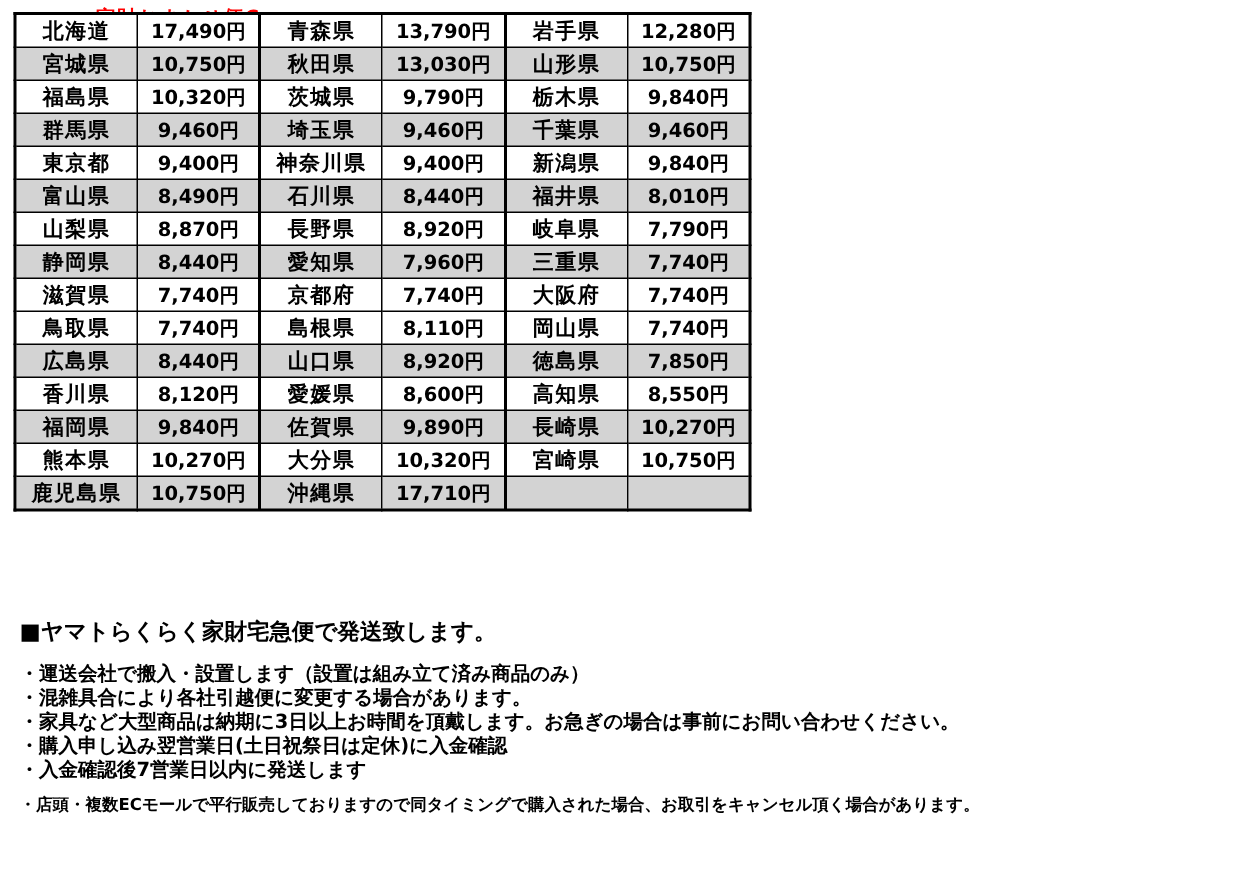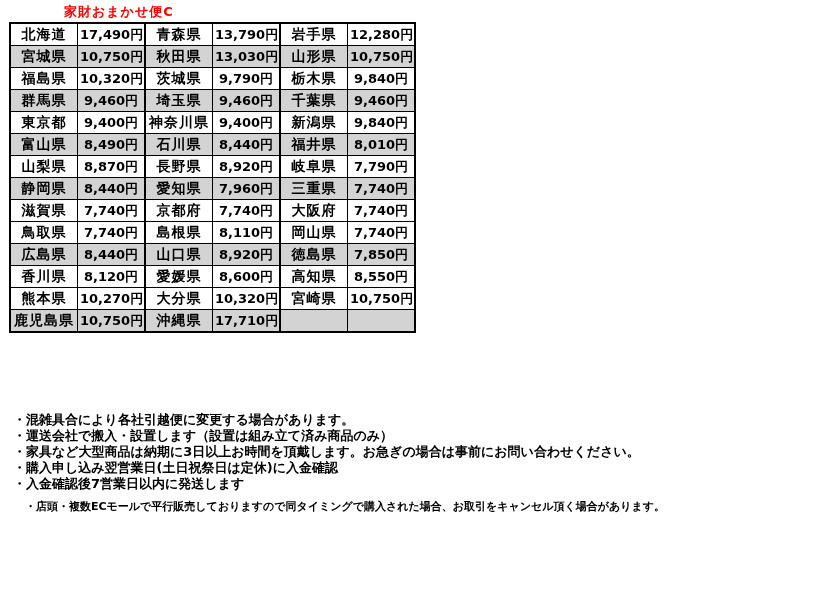--- a/index.html
+++ b/index.html
@@ -24,22 +24,22 @@
     top: 3px;
     font-size: 13px;
     font-weight: bold;
     color: var(--title-color, #ff0000);
     letter-spacing: 1px;
     white-space: nowrap;
   }
   table.fee-table {
     position: absolute;
     left: 9px;
-    top: 22px;
-    width: 407px;
+    top: 8px;
+    width: 492px;
     border-collapse: collapse;
     table-layout: fixed;
     border: 2px solid #000000;
   }
   table.fee-table td {
     border: 1px solid #000000;
     height: 21px;
     text-align: center;
     vertical-align: middle;
     font-weight: bold;
@@ -71,21 +71,20 @@
     font-weight: bold;
     line-height: 16px;
     margin: 0;
     white-space: nowrap;
   }
   .footnote {
     font-size: 11px;
     font-weight: bold;
     margin-top: 7px;
     white-space: nowrap;
-    margin-left: 12px;
   }
 </style>
 </head>
 <body>
 
 <div class="page">
 
   <div class="title">家財おまかせ便C</div>
 
   <table class="fee-table">
@@ -179,43 +178,52 @@
           <td class="price">7,850円</td>
         </tr>
         <tr>
           <td class="pref">香川県</td>
           <td class="price">8,120円</td>
           <td class="pref group-sep">愛媛県</td>
           <td class="price">8,600円</td>
           <td class="pref group-sep">高知県</td>
           <td class="price">8,550円</td>
         </tr>
+        <tr class="alt">
+          <td class="pref">福岡県</td>
+          <td class="price">9,840円</td>
+          <td class="pref group-sep">佐賀県</td>
+          <td class="price">9,890円</td>
+          <td class="pref group-sep">長崎県</td>
+          <td class="price">10,270円</td>
+        </tr>
         <tr>
           <td class="pref">熊本県</td>
           <td class="price">10,270円</td>
           <td class="pref group-sep">大分県</td>
           <td class="price">10,320円</td>
           <td class="pref group-sep">宮崎県</td>
           <td class="price">10,750円</td>
         </tr>
         <tr class="alt">
           <td class="pref">鹿児島県</td>
           <td class="price">10,750円</td>
           <td class="pref group-sep">沖縄県</td>
           <td class="price">17,710円</td>
           <td class="pref group-sep"></td>
           <td class="price"></td>
         </tr>
       </tbody>
   </table>
 
   <div class="notes">
+    <div class="notes-heading">■ヤマトらくらく家財宅急便で発送致します。</div>
     <div id="bullet-list">
+        <div class="bullet-line">・運送会社で搬入・設置します（設置は組み立て済み商品のみ）</div>
         <div class="bullet-line">・混雑具合により各社引越便に変更する場合があります。</div>
-        <div class="bullet-line">・運送会社で搬入・設置します（設置は組み立て済み商品のみ）</div>
         <div class="bullet-line">・家具など大型商品は納期に3日以上お時間を頂戴します。お急ぎの場合は事前にお問い合わせください。</div>
         <div class="bullet-line">・購入申し込み翌営業日(土日祝祭日は定休)に入金確認</div>
         <div class="bullet-line">・入金確認後7営業日以内に発送します</div>
       </div>
     <div class="footnote">・店頭・複数ECモールで平行販売しておりますので同タイミングで購入された場合、お取引をキャンセル頂く場合があります。</div>
   </div>
 
 </div>
 
 </body></html>

